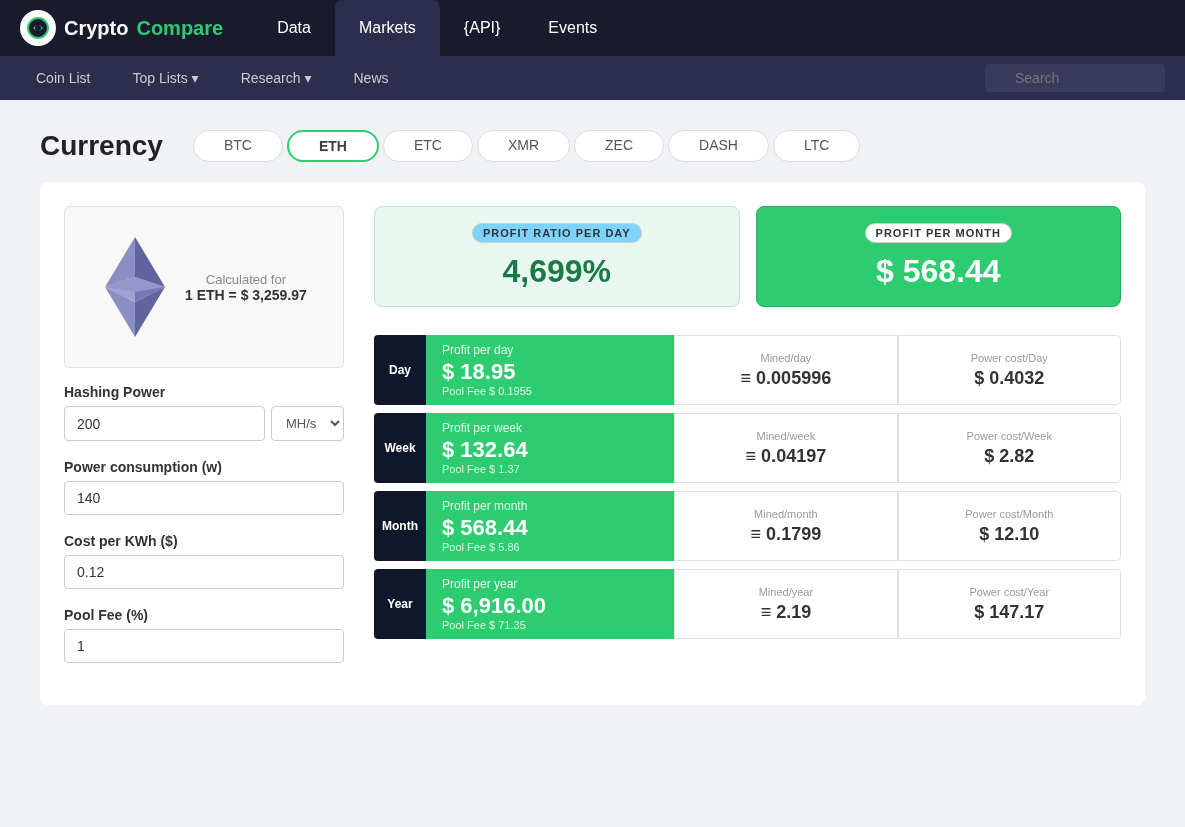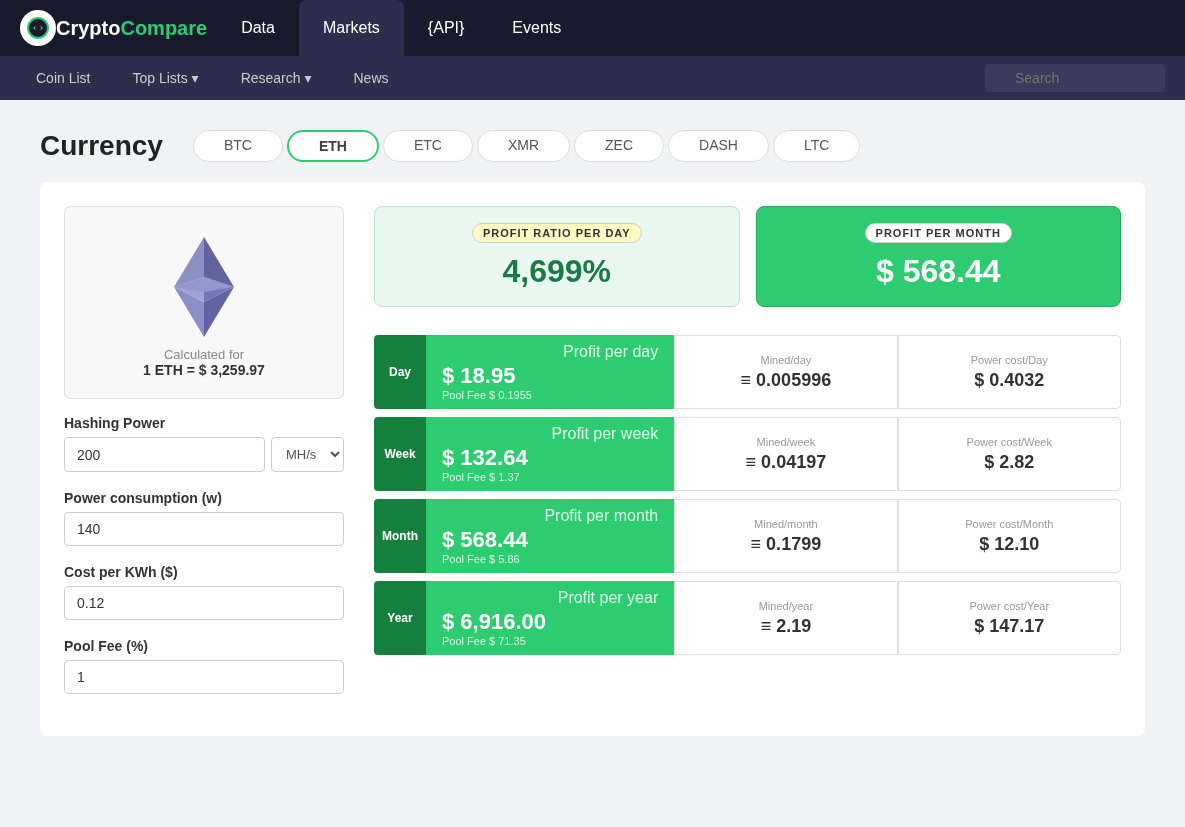--- a/index.html
+++ b/index.html
@@ -9,20 +9,22 @@
     .top-nav {
       background: #1a1a2e;
       display: flex;
       align-items: center;
       padding: 0 20px;
       height: 56px;
     }
     .logo {
       display: flex;
       align-items: center;
+      gap: 8px;
+      margin-right: 20px;
     }
     .logo-icon {
       width: 36px; height: 36px;
       background: white;
       border-radius: 50%;
       display: flex; align-items: center; justify-content: center;
       font-size: 18px;
     }
     .logo-text-cc { color: white; font-size: 20px; font-weight: bold; }
     .logo-text-compare { color: #2ecc71; font-size: 20px; font-weight: bold; text-align: center; }
@@ -121,21 +123,21 @@
       gap: 30px;
     }
 
     
     .left-panel { width: 280px; flex-shrink: 0; }
     .eth-logo-box {
       background: #f8f8f8;
       border: 1px solid #e0e0e0;
       border-radius: 6px;
       display: flex;
-      flex-direction: column;
+      flex-direction: row;
       align-items: center;
       padding: 20px;
       margin-bottom: 16px;
     }
     .eth-calc {
       font-size: 13px;
       color: #888;
       text-align: center;
     }
     .eth-calc strong { color: #333; font-size: 14px; }
@@ -190,56 +192,56 @@
       font-size: 11px;
       font-weight: bold;
       letter-spacing: 1px;
       text-transform: uppercase;
       padding: 3px 10px;
       border-radius: 20px;
       display: inline-block;
       margin-bottom: 10px;
     }
     .summary-card.light .card-label {
-      background: #fef9c3;
+      background: #7dd3fc;
       color: #333;
       border: 1px solid #ccc;
     }
     .summary-card.dark .card-label {
       background: white;
       color: #333;
       border: 1px solid #ccc;
     }
     .card-value {
       font-size: 32px;
       font-weight: bold;
     }
     .summary-card.light .card-value { color: #1a7a45; }
     .summary-card.dark .card-value { color: white; }
 
     
     .data-table { width: 100%; border-collapse: separate; border-spacing: 0 8px; }
     .data-cell-label {
-      background: #15803d;
+      background: #0f172a;
       color: white;
       text-align: center;
       font-size: 12px;
       font-weight: bold;
       width: 44px;
       border-radius: 4px 0 0 4px;
       vertical-align: middle;
       padding: 8px;
     }
     .data-cell-profit {
       background: #2ecc71;
       padding: 8px 16px;
       min-width: 200px;
       vertical-align: middle;
     }
-    .profit-title { font-size: 16px; color: rgba(255,255,255,0.85); margin-bottom: 2px; text-align: right; }
+    .profit-title { font-size: 12px; color: rgba(255,255,255,0.85); margin-bottom: 2px; }
     .profit-amount { font-size: 22px; font-weight: bold; color: white; }
     .profit-fee { font-size: 11px; color: rgba(255,255,255,0.8); }
     .data-cell-mined {
       background: white;
       border: 1px solid #e0e0e0;
       padding: 8px 16px;
       text-align: center;
       vertical-align: middle;
       min-width: 180px;
     }

